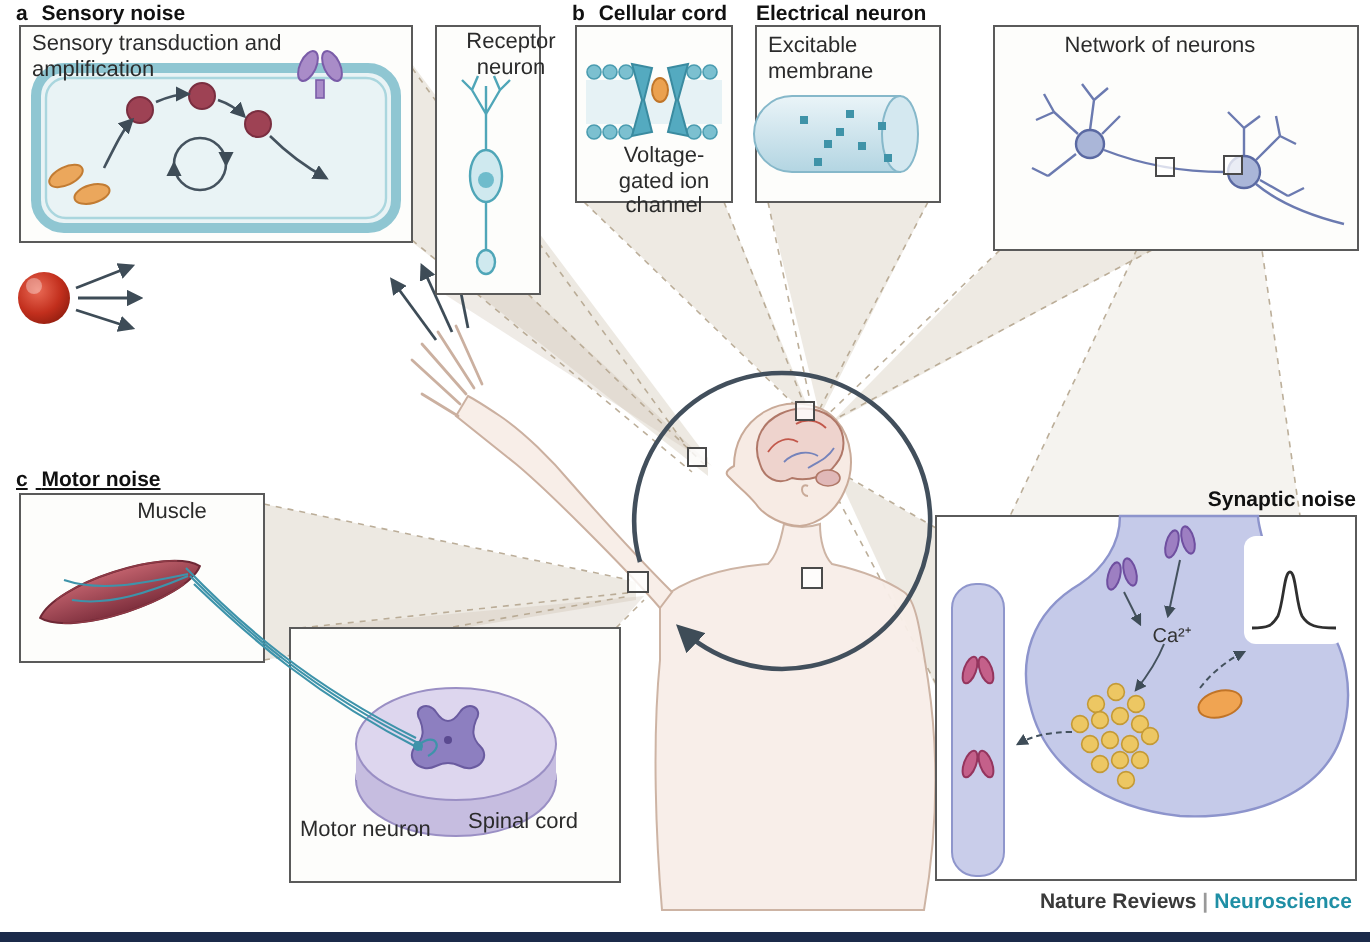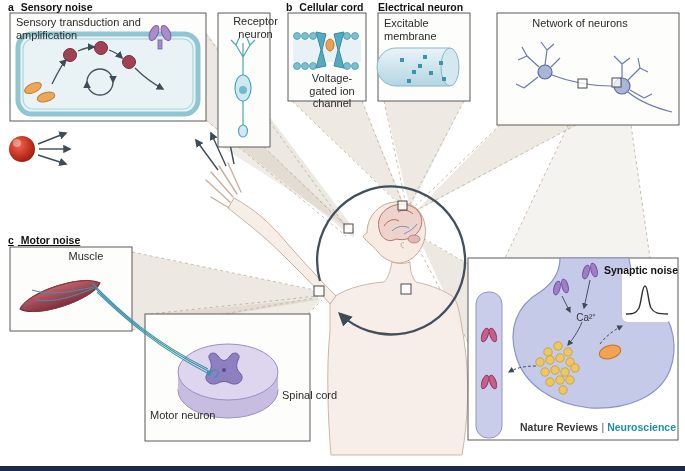--- a/index.html
+++ b/index.html
@@ -317,30 +317,30 @@
   <span class="letter">b</span>
   <span>Cellular cord</span>
 </div>
 <div class="abs box-label center" style="left:305px;top:72px;width:54px;">Voltage-gated ion channel</div>
 
 <div class="abs panel-label" style="left:378px;top:1px;">Electrical neuron</div>
 <div class="abs box-label" style="left:384px;top:17px;width:84px;">Excitable membrane</div>
 
 <div class="abs box-label center" style="left:491px;top:17px;width:178px;">Network of neurons</div>
 
-<div class="abs panel-label right" style="left:558px;top:244px;width:120px;margin-top:20px;">Synaptic noise</div>
+<div class="abs panel-label right" style="left:558px;top:244px;width:120px;">Synaptic noise</div>
 <div class="abs ca-label center" style="left:568px;top:310px;width:36px;">Ca²⁺</div>
 
 <div class="abs panel-label" style="left:8px;top:234px;text-decoration:underline;">
   <span class="letter">c</span>
   <span>Motor noise</span>
 </div>
 <div class="abs box-label center" style="left:27px;top:250px;width:118px;">Muscle</div>
 
 <div class="abs box-label" style="left:150px;top:409px;">Motor neuron</div>
-<div class="abs box-label" style="left:234px;top:389px;margin-left:48px;">Spinal cord</div>
-
-<div class="abs footer-text" style="right:9px;top:421px;padding-left:16px;">
+<div class="abs box-label" style="left:234px;top:405px;">Spinal cord</div>
+
+<div class="abs footer-text" style="right:9px;top:445px;padding-left:16px;">
   <span class="journal">Nature Reviews</span><span class="sep">|</span><span class="field">Neuroscience</span>
 </div>
 <div class="footer-bar"></div>
 
 </div>
 
 </body></html>

